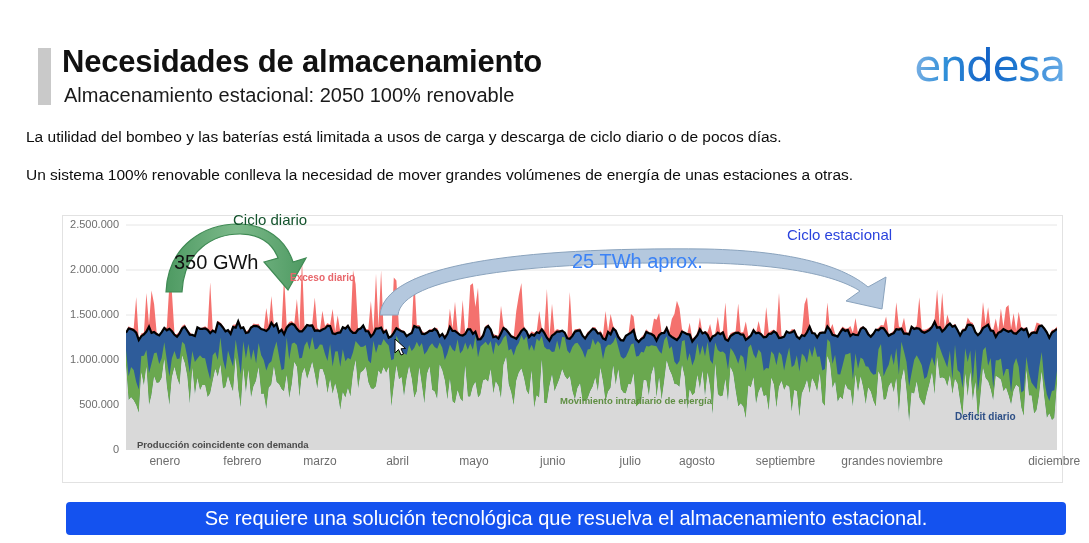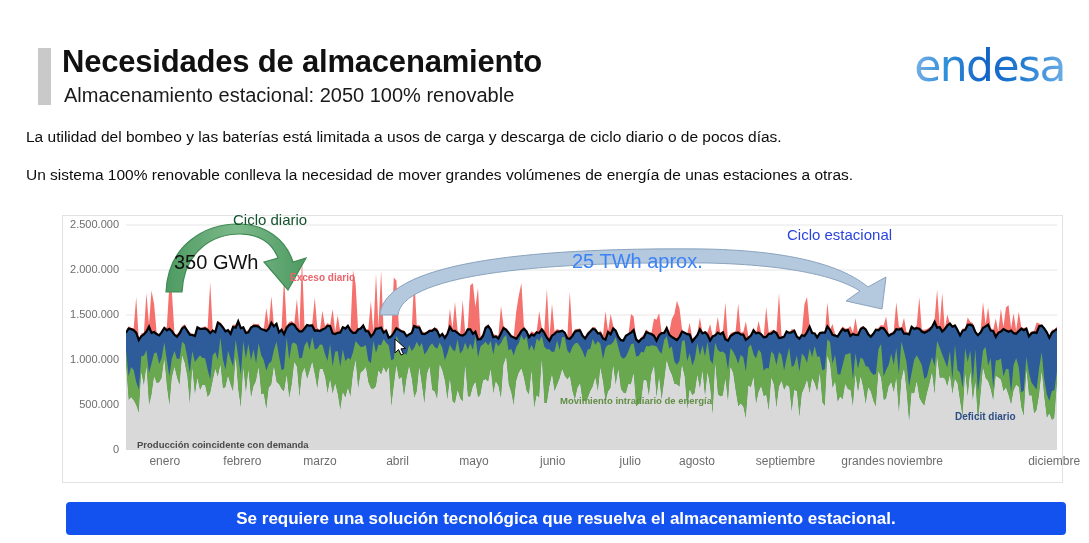--- a/index.html
+++ b/index.html
@@ -77,21 +77,21 @@
   .ann-deficit{left:955px;top:411px;font-size:10px;font-weight:bold;color:#2d4f86;}
   .ann-prod{left:137px;top:439px;font-size:9.5px;font-weight:bold;color:#4a4a4a;}
 
   
   .banner{
     position:absolute;left:66px;top:502px;width:1000px;height:33px;
     background:#1452ef;border-radius:4px;
     display:flex;align-items:center;justify-content:center;
   }
   .banner span{
-    color:#fff;font-size:17px;font-weight:bold;white-space:nowrap;
+    color:#fff;font-size:20px;font-weight:normal;white-space:nowrap;
   }
 
   
   .cursor{position:absolute;left:394px;top:338px;}
 </style>
 </head>
 <body>
 
 <div class="slide">
 

